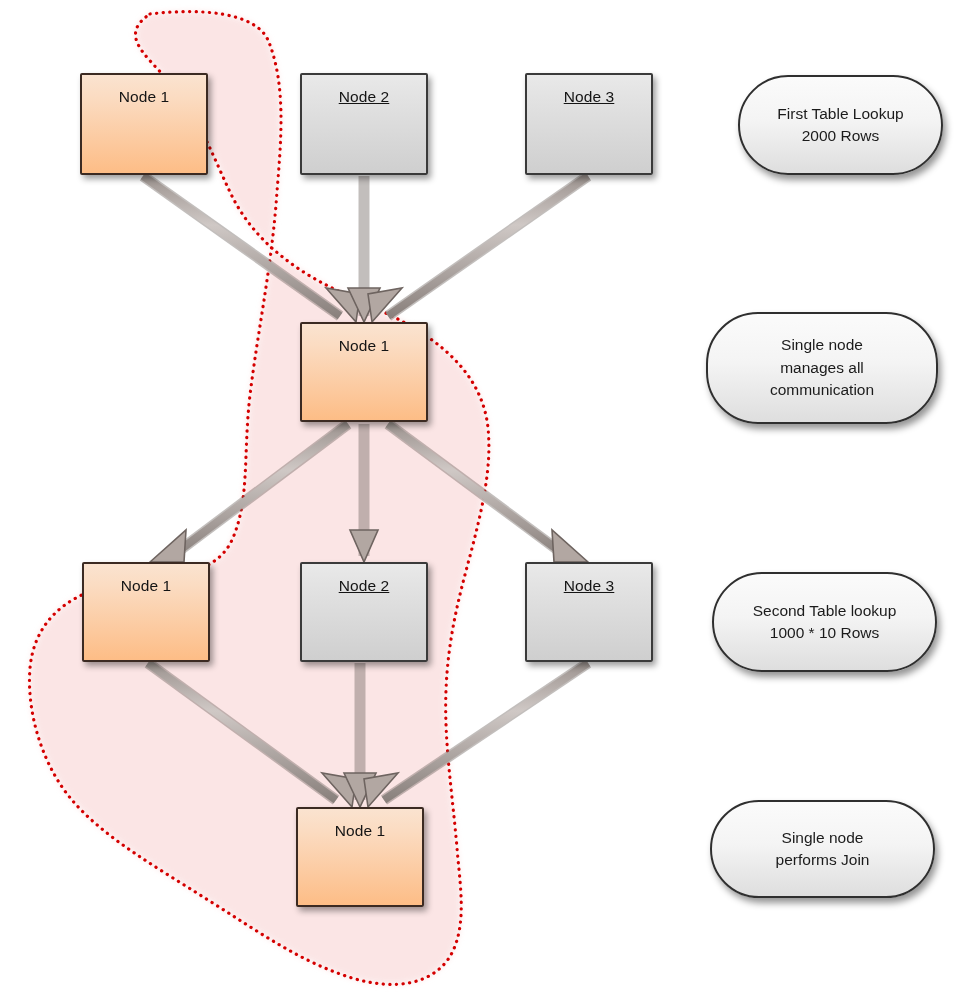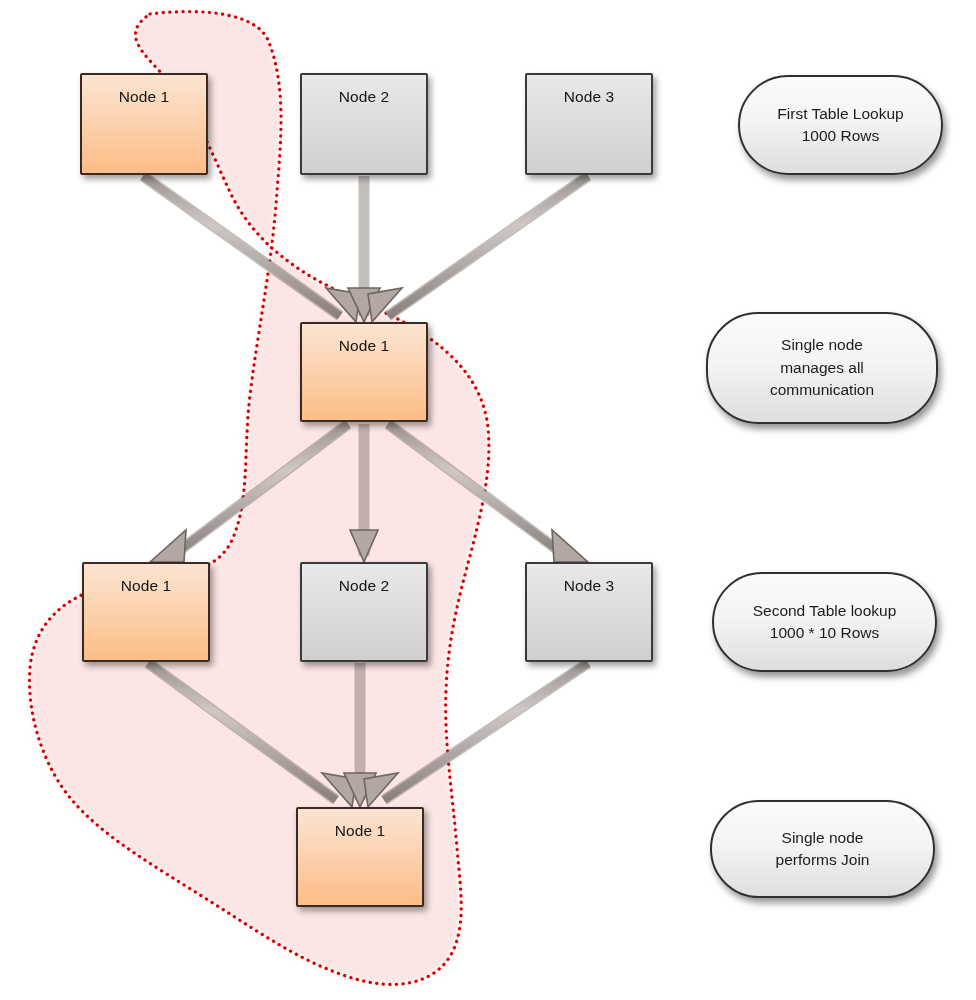--- a/index.html
+++ b/index.html
@@ -24,20 +24,21 @@
     box-shadow:3px 4px 6px rgba(0,0,0,0.38);
     z-index:5;
   }
   .node-orange{
     background:linear-gradient(180deg,#fae3d0 0%,#fbdcc2 22%,#fcc89c 72%,#fdbd86 100%);
     border-color:#3b2a22;
   }
   .node-gray{
     background:linear-gradient(180deg,#e9e9e9 0%,#e2e2e2 25%,#d6d6d6 72%,#cfcfcf 100%);
     border-color:#3a3a3a;
+    text-decoration:underline;
   }
 
   .callout{
     position:absolute;
     box-sizing:border-box;
     border:2px solid #2f2f2f;
     border-radius:52px;
     background:linear-gradient(180deg,#fbfbfb 0%,#f4f4f4 45%,#e6e6e6 80%,#dedede 100%);
     box-shadow:3px 5px 7px rgba(0,0,0,0.42);
     display:flex;align-items:center;justify-content:center;
@@ -165,21 +166,21 @@
       <div class="node node-gray" style="left: 525px; top: 73px; width: 128px; height: 102px;"><span>Node 3</span></div>
       <div class="node node-orange" style="left: 300px; top: 322px; width: 128px; height: 100px;"><span>Node 1</span></div>
       <div class="node node-orange" style="left: 82px; top: 562px; width: 128px; height: 100px;"><span>Node 1</span></div>
       <div class="node node-gray" style="left: 300px; top: 562px; width: 128px; height: 100px;"><span>Node 2</span></div>
       <div class="node node-gray" style="left: 525px; top: 562px; width: 128px; height: 100px;"><span>Node 3</span></div>
       <div class="node node-orange" style="left: 296px; top: 807px; width: 128px; height: 100px;"><span>Node 1</span></div>
     </div>
   <div id="callouts-container">
       <div class="callout" style="left: 738px; top: 75px; width: 205px; height: 100px;">
         <div class="callout-text">First Table Lookup
-1000 Rows</div>
+2000 Rows</div>
       </div>
       <div class="callout" style="left: 706px; top: 312px; width: 232px; height: 112px;">
         <div class="callout-text">Single node
 manages all
 communication</div>
       </div>
       <div class="callout" style="left: 712px; top: 572px; width: 225px; height: 100px;">
         <div class="callout-text">Second Table lookup
 1000 * 10 Rows</div>
       </div>

